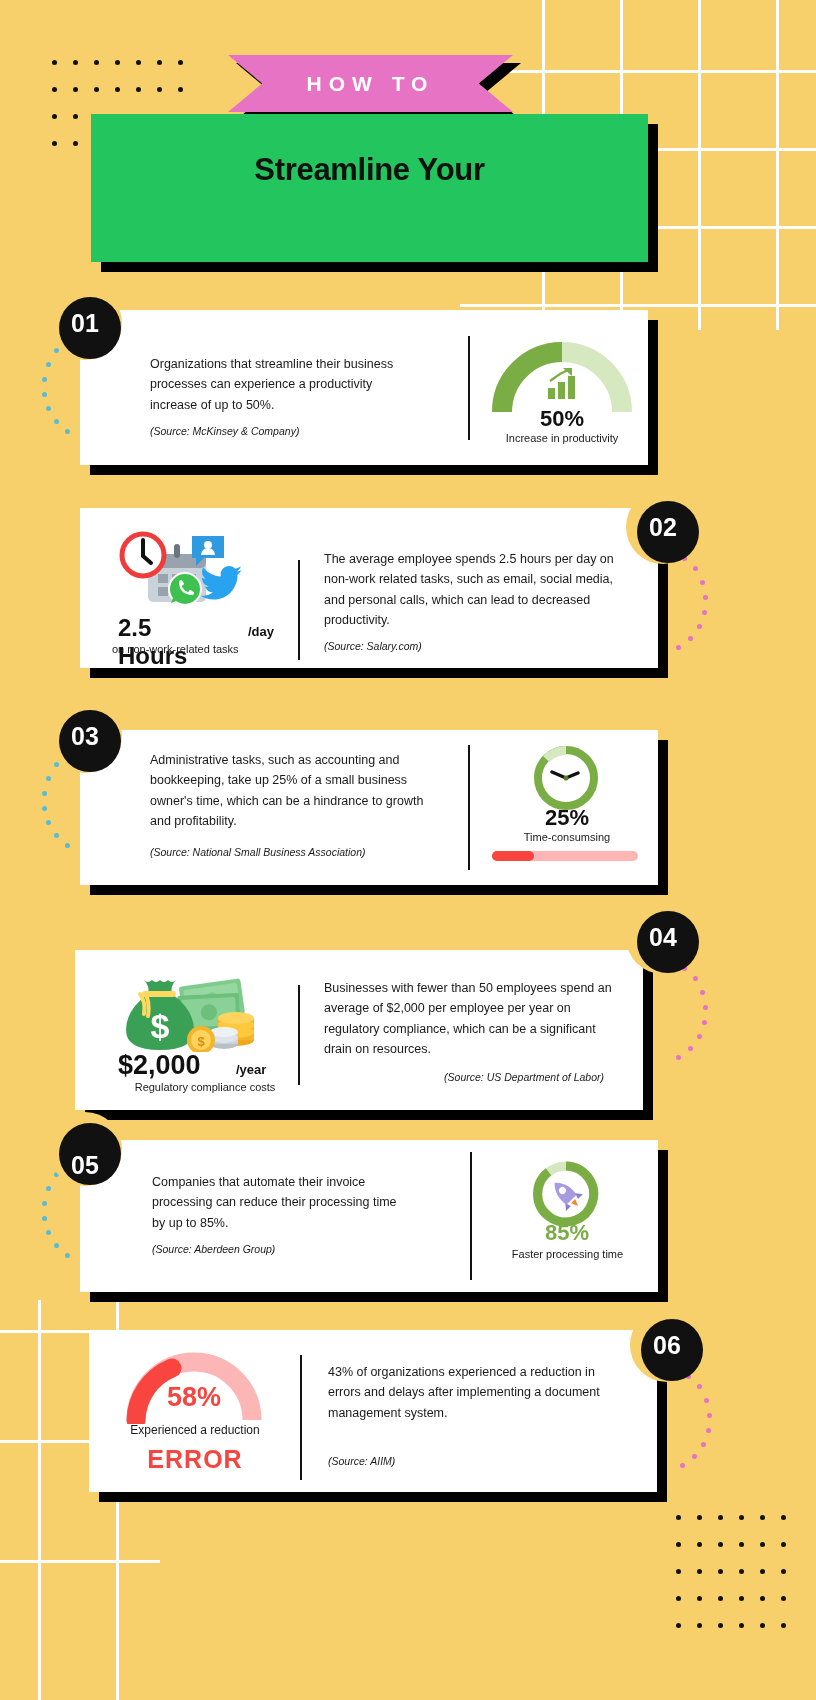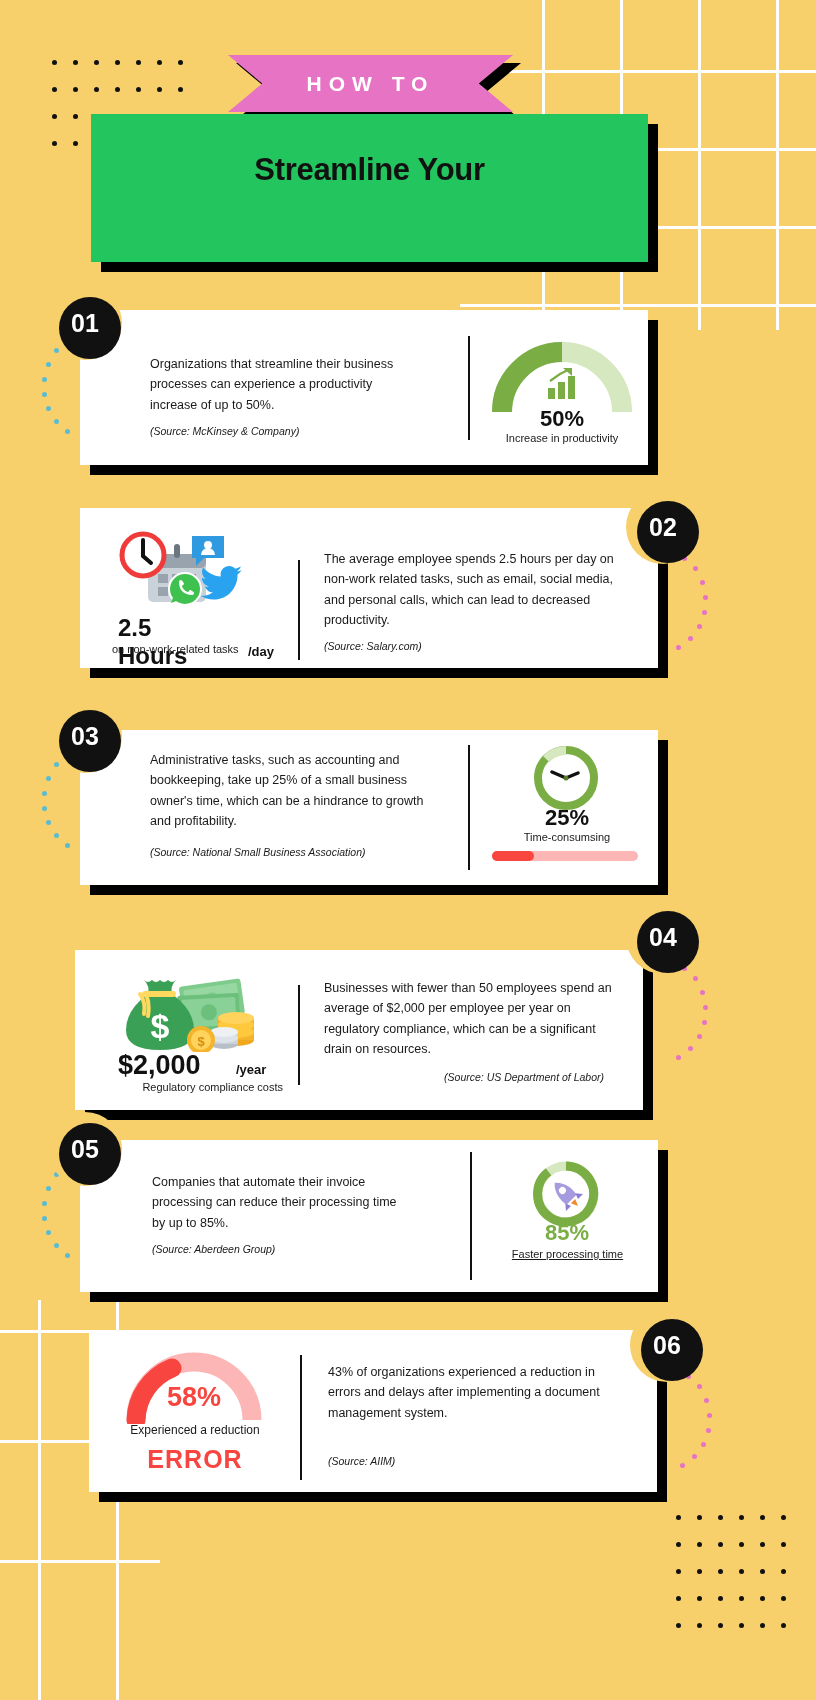--- a/index.html
+++ b/index.html
@@ -275,21 +275,21 @@
       <svg width="38" height="38" viewBox="0 0 38 38">
         <circle cx="19" cy="19" r="17" fill="#fff"></circle>
         <circle cx="19" cy="19" r="15" fill="#3fc14f"></circle>
         <path d="M5 33 L8 25 L13 30 Z" fill="#3fc14f"></path>
         <path d="M13 12 c0 8 5 13 13 13 0 0 2 0 2-2 0-1-3-3-4-3-1 0-1 2-2 2-2 0-6-4-6-6 0-1 2-1 2-2 0-1-2-4-3-4-2 0-2 2-2 2z" fill="#fff"></path>
       </svg>
     </span>
   </div>
 
   <div class="statnum" style="left:118px; top:614px; font-size:24px;">2.5 Hours</div>
-  <div class="statnum" style="left:248px; top:624px; font-size:13px;margin-top:20px;">/day</div>
+  <div class="statnum" style="left:248px; top:624px; font-size:13px;">/day</div>
   <div class="statlabel" style="left:112px; top:643px; width:180px; text-align:left;">on non-work-related tasks</div>
 
   <div class="divider" style="left:298px; top:560px; height:100px;"></div>
   <div class="bodytext" style="left:324px; top:549px; width:290px;">The average employee spends 2.5 hours per day on non-work related tasks, such as email, social media, and personal calls, which can lead to decreased productivity.</div>
   <div class="source" style="left:324px; top:640px; width:280px;">(Source: Salary.com)</div>
 </div>
 
 <div class="row">
   <div class="shadow" style="left:90px; top:740px; width:578px; height:155px;"></div>
   <div class="card" style="left:80px; top:730px; width:578px; height:155px;"></div>
@@ -386,32 +386,32 @@
       <text x="40" y="70" font-size="34" font-weight="bold" fill="#ffffff" text-anchor="middle" font-family="Liberation Sans, sans-serif">$</text>
 
       <circle cx="81" cy="72" r="14" fill="#f4b52c"></circle>
       <circle cx="81" cy="72" r="10" fill="#ffd35c"></circle>
       <text x="81" y="78" font-size="13" font-weight="bold" fill="#d48f12" text-anchor="middle" font-family="Liberation Sans, sans-serif">$</text>
     </svg>
   </span>
 
   <div class="statnum" style="left:118px; top:1050px; font-size:27px;">$2,000</div>
   <div class="statnum" style="left:236px; top:1062px; font-size:13px;">/year</div>
-  <div class="statlabel" style="left:93px; top:1081px; width:190px; text-align:right;">Regulatory compliance costs</div>
+  <div class="statlabel" style="left:110px; top:1081px; width:190px; text-align:center;">Regulatory compliance costs</div>
 
   <div class="divider" style="left:298px; top:985px; height:100px;"></div>
   <div class="bodytext" style="left:324px; top:978px; width:292px;">Businesses with fewer than 50 employees spend an average of $2,000 per employee per year on regulatory compliance, which can be a significant drain on resources.</div>
   <div class="source" style="left:324px; top:1071px; width:280px;text-align:right;">(Source: US Department of Labor)</div>
 </div>
 
 <div class="row">
   <div class="shadow" style="left:90px; top:1150px; width:578px; height:152px;"></div>
   <div class="card" style="left:80px; top:1140px; width:578px; height:152px;"></div>
 
-  <div class="badge badge-blue" style="left:54px; top:1118px;">
+  <div class="badge badge-blue" style="left:54px; top:1118px;align-items:flex-end;">
     <div class="bring"></div>
       <div class="bshadow"></div>
     <span>05</span>
   </div>
 
   <div class="dotarc" style="left:40px; top:1172px; width:60px; height:100px;">
     <i style="background:#5bbcd0; left:14px; top:0;"></i>
     <i style="background:#5bbcd0; left:6px; top:14px;"></i>
     <i style="background:#5bbcd0; left:2px; top:29px;"></i>
     <i style="background:#5bbcd0; left:2px; top:44px;"></i>
@@ -432,21 +432,21 @@
       <g transform="translate(36,36) rotate(-45) translate(-36,-36)">
         <path d="M36 20 c7 6 9 16 7 24 l-14 0 c-2-8 0-18 7-24z" fill="#a79be0"></path>
         <circle cx="36" cy="31" r="3.5" fill="#ffffff"></circle>
         <path d="M29 42 l-5 6 7 0z" fill="#8b7fd4"></path>
         <path d="M43 42 l5 6 -7 0z" fill="#8b7fd4"></path>
         <path d="M33 46 l3 7 3-7z" fill="#f08a2e"></path>
       </g>
     </svg>
   </div>
   <div class="statnum" style="left:500px; top:1220px; width:134px; text-align:center; font-size:22px; color:#7bad45;">85%</div>
-  <div class="statlabel" style="left:490px; top:1248px; width:155px;text-decoration:underline;">Faster processing time</div>
+  <div class="statlabel" style="left:490px; top:1248px; width:155px;">Faster processing time</div>
 </div>
 
 <div class="row">
   <div class="shadow" style="left:99px; top:1340px; width:568px; height:162px;"></div>
   <div class="card" style="left:89px; top:1330px; width:568px; height:162px;"></div>
 
   <div class="badge badge-pink" style="left:636px; top:1314px;">
     <div class="bring"></div>
       <div class="bshadow"></div>
     <span>06</span>

